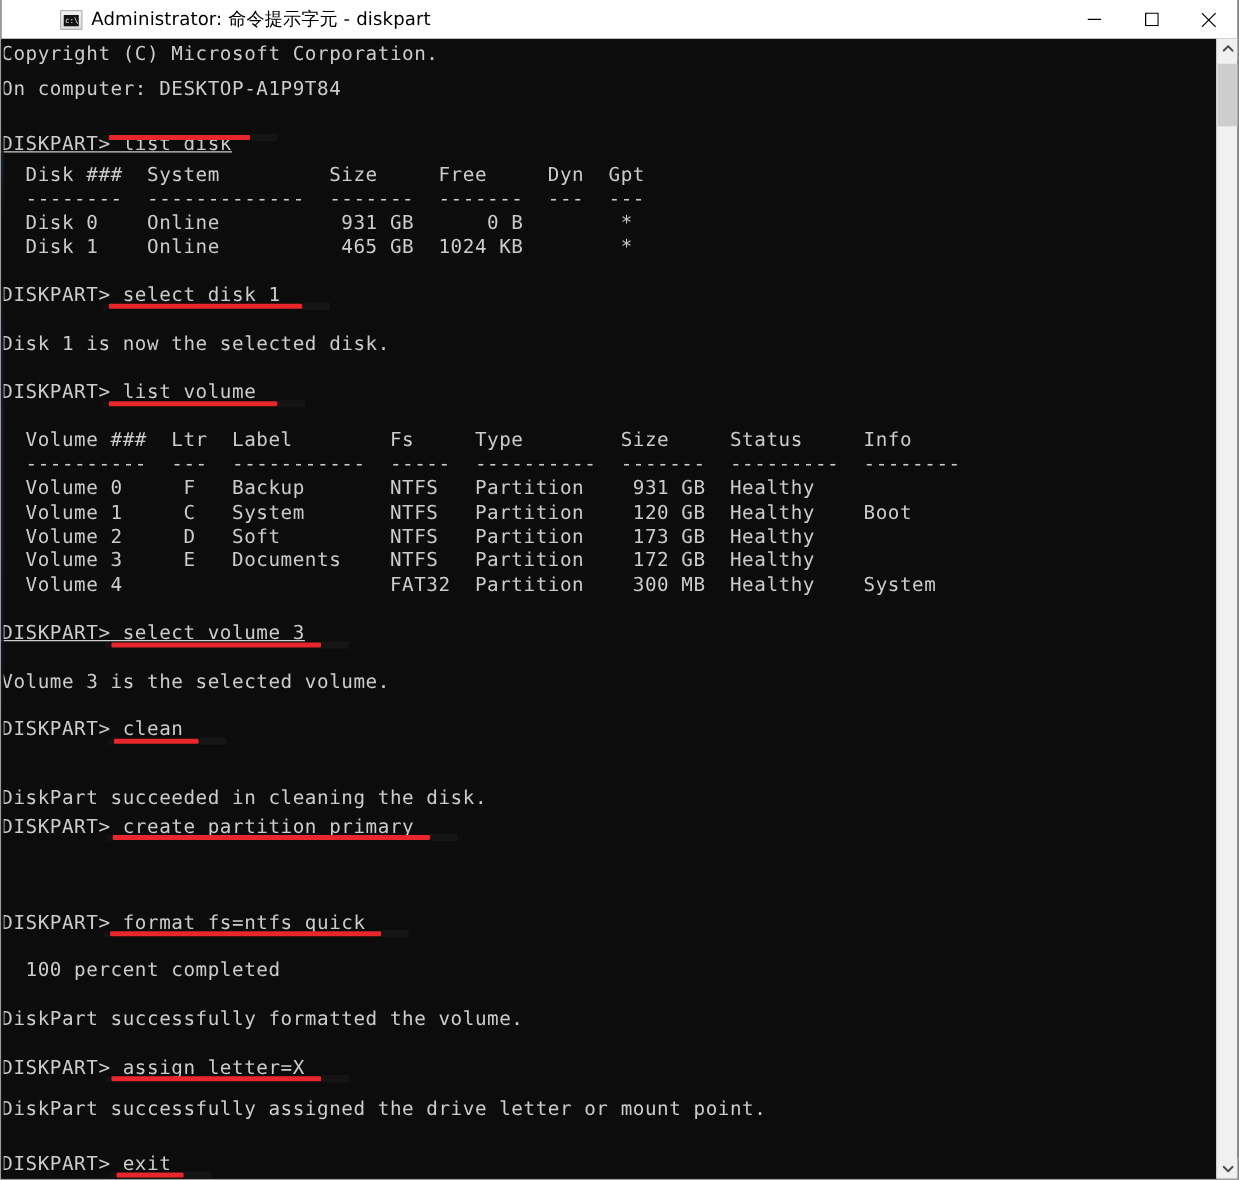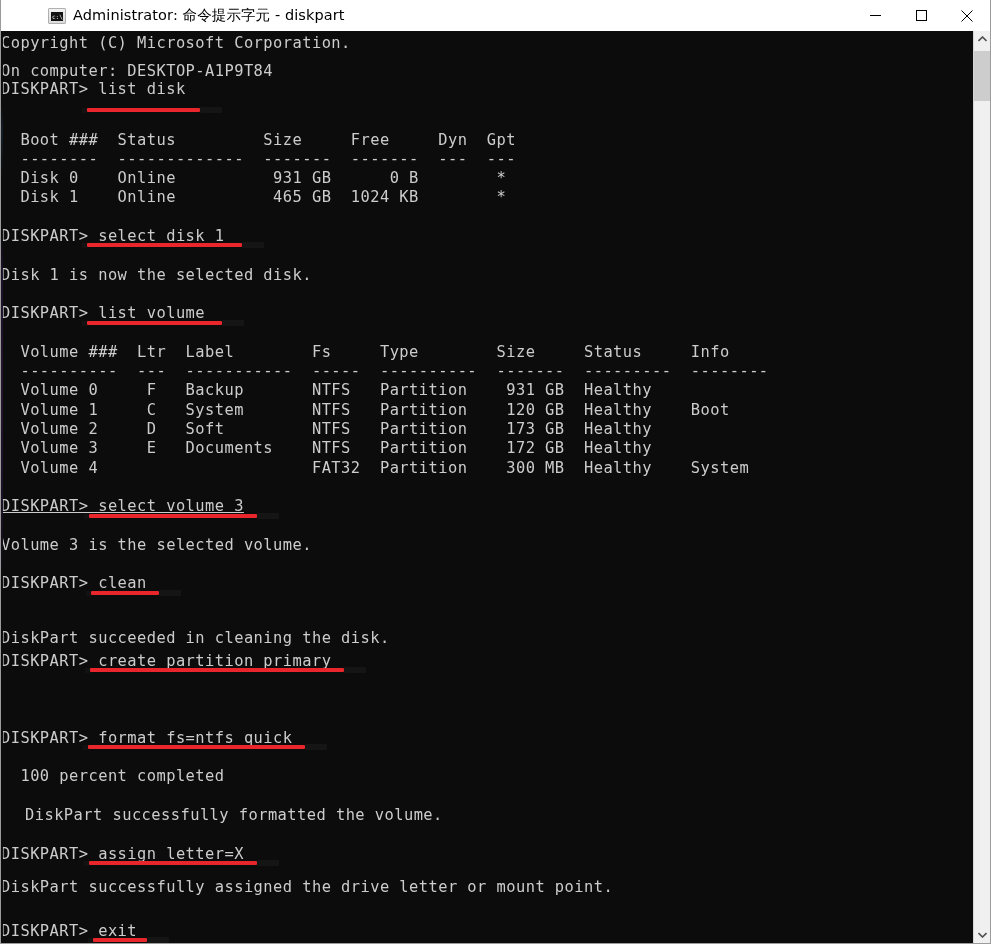--- a/index.html
+++ b/index.html
@@ -209,24 +209,24 @@
       </div>
     </div>
   </div>
 
   <div class="console">
     <div class="left-edge"></div>
     <div class="screen" id="screen">
         <div class="line" style="top: 3px;">Copyright (C) Microsoft Corporation.</div>
         <div class="line" style="top: 31px;">On computer: DESKTOP-A1P9T84</div>
         <div class="line" style="top: 41.6px;"></div>
-        <div class="line" style="top: 49px;">DISKPART&gt; list disk</div>
+        <div class="line" style="top: 75px; text-decoration: underline;">DISKPART&gt; list disk</div>
         <div class="mark" style="left: 86px; width: 113px; top: 77.2px;"></div>
         <div class="line" style="top: 80.2px;"></div>
-        <div class="line" style="top: 99.5px;">  Boot ###  Status         Size     Free     Dyn  Gpt</div>
+        <div class="line" style="top: 99.5px;">  Disk ###  System         Size     Free     Dyn  Gpt</div>
         <div class="line" style="top: 118.8px;">  --------  -------------  -------  -------  ---  ---</div>
         <div class="line" style="top: 138.1px;">  Disk 0    Online          931 GB      0 B        *</div>
         <div class="line" style="top: 157.4px;">  Disk 1    Online          465 GB  1024 KB        *</div>
         <div class="line" style="top: 176.7px;"></div>
         <div class="line" style="top: 196px;">DISKPART&gt; select disk 1</div>
         <div class="mark" style="left: 86px; width: 155px; top: 212.3px;"></div>
         <div class="line" style="top: 215.3px;"></div>
         <div class="line" style="top: 234.6px;">Disk 1 is now the selected disk.</div>
         <div class="line" style="top: 253.9px;"></div>
         <div class="line" style="top: 273.2px;">DISKPART&gt; list volume</div>
@@ -252,21 +252,21 @@
         <div class="line" style="top: 601.3px;"></div>
         <div class="line" style="top: 620.6px;">DISKPART&gt; create partition primary</div>
         <div class="mark" style="left: 89px; width: 254px; top: 636.9px;"></div>
         <div class="line" style="top: 639.9px;"></div>
         <div class="line" style="top: 678.5px;"></div>
         <div class="line" style="top: 697.8px;">DISKPART&gt; format fs=ntfs quick</div>
         <div class="mark" style="left: 87px; width: 217px; top: 714.1px;"></div>
         <div class="line" style="top: 717.1px;"></div>
         <div class="line" style="top: 736.4px;">  100 percent completed</div>
         <div class="line" style="top: 755.7px;"></div>
-        <div class="line" style="top: 775px; padding-left: 24px;">DiskPart successfully formatted the volume.</div>
+        <div class="line" style="top: 775px;">DiskPart successfully formatted the volume.</div>
         <div class="line" style="top: 794.3px;"></div>
         <div class="line" style="top: 813.6px;">DISKPART&gt; assign letter=X</div>
         <div class="mark" style="left: 88px; width: 168px; top: 829.9px;"></div>
         <div class="line" style="top: 832.9px;"></div>
         <div class="line" style="top: 815px; margin-top: 32px;">DiskPart successfully assigned the drive letter or mount point.</div>
         <div class="line" style="top: 871.5px;"></div>
         <div class="line" style="top: 890.8px;">DISKPART&gt; exit</div>
         <div class="mark" style="left: 92px; width: 54px; top: 907.1px;"></div>
       </div>
   </div>

